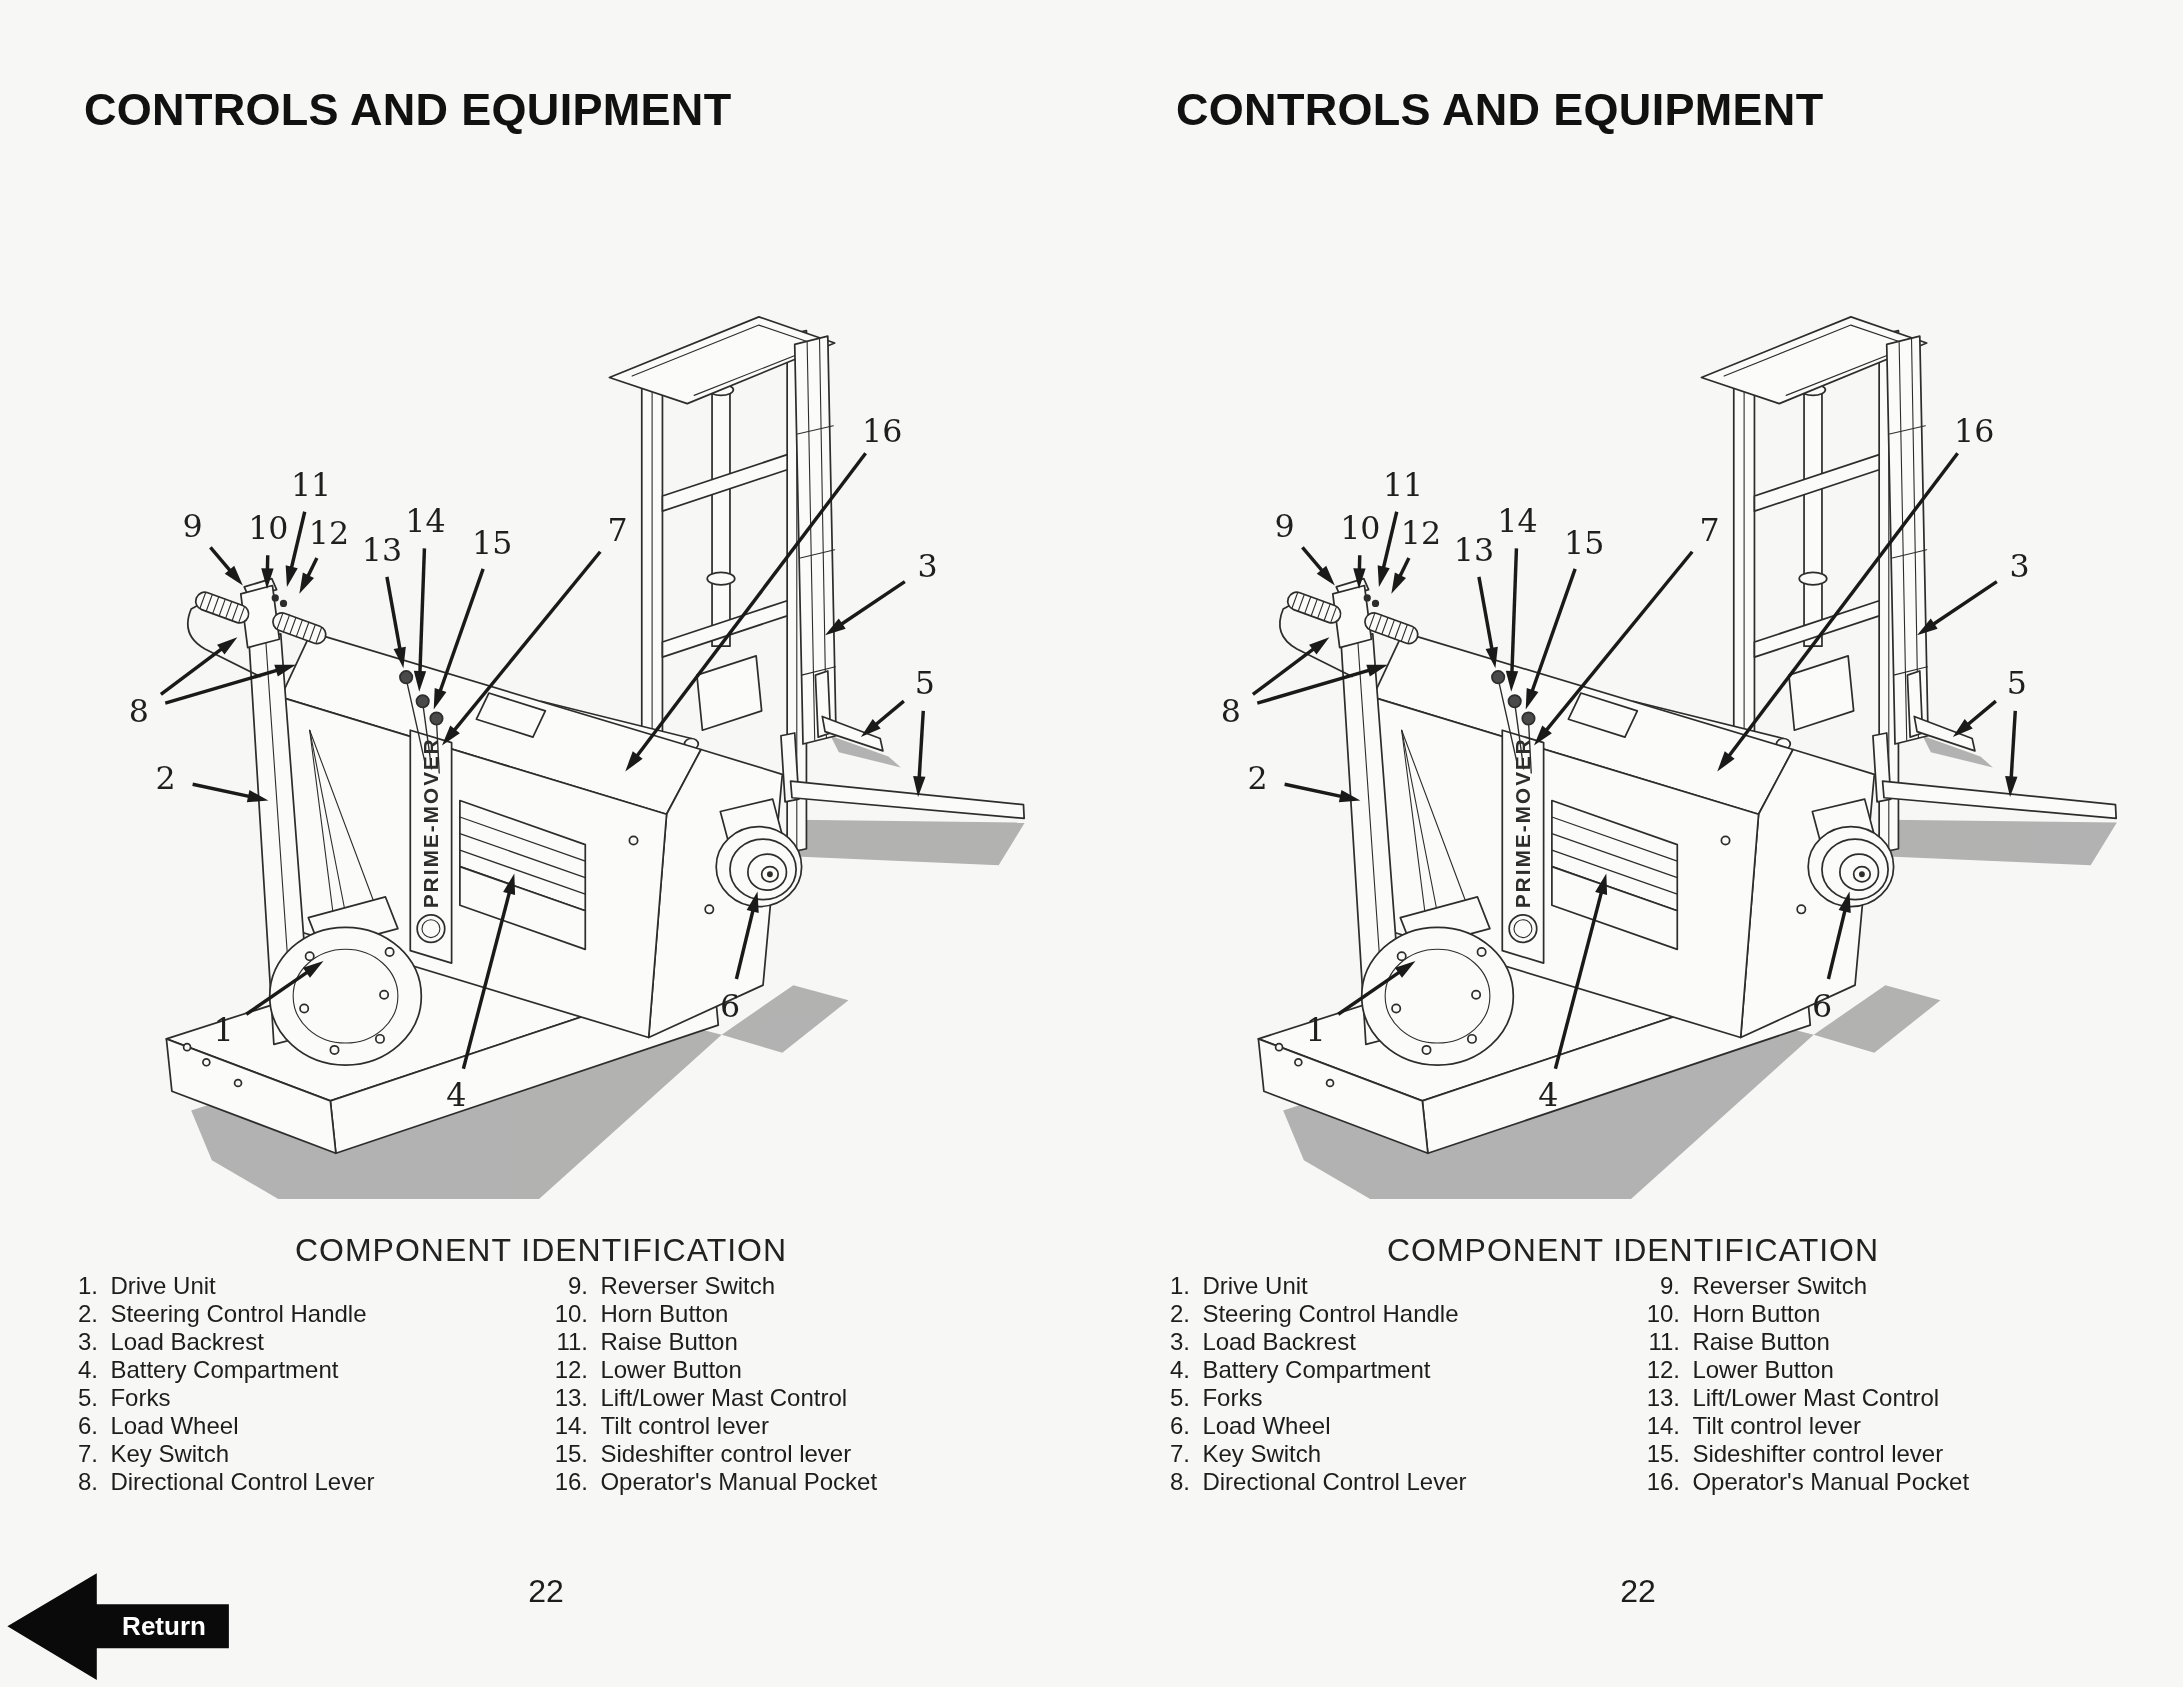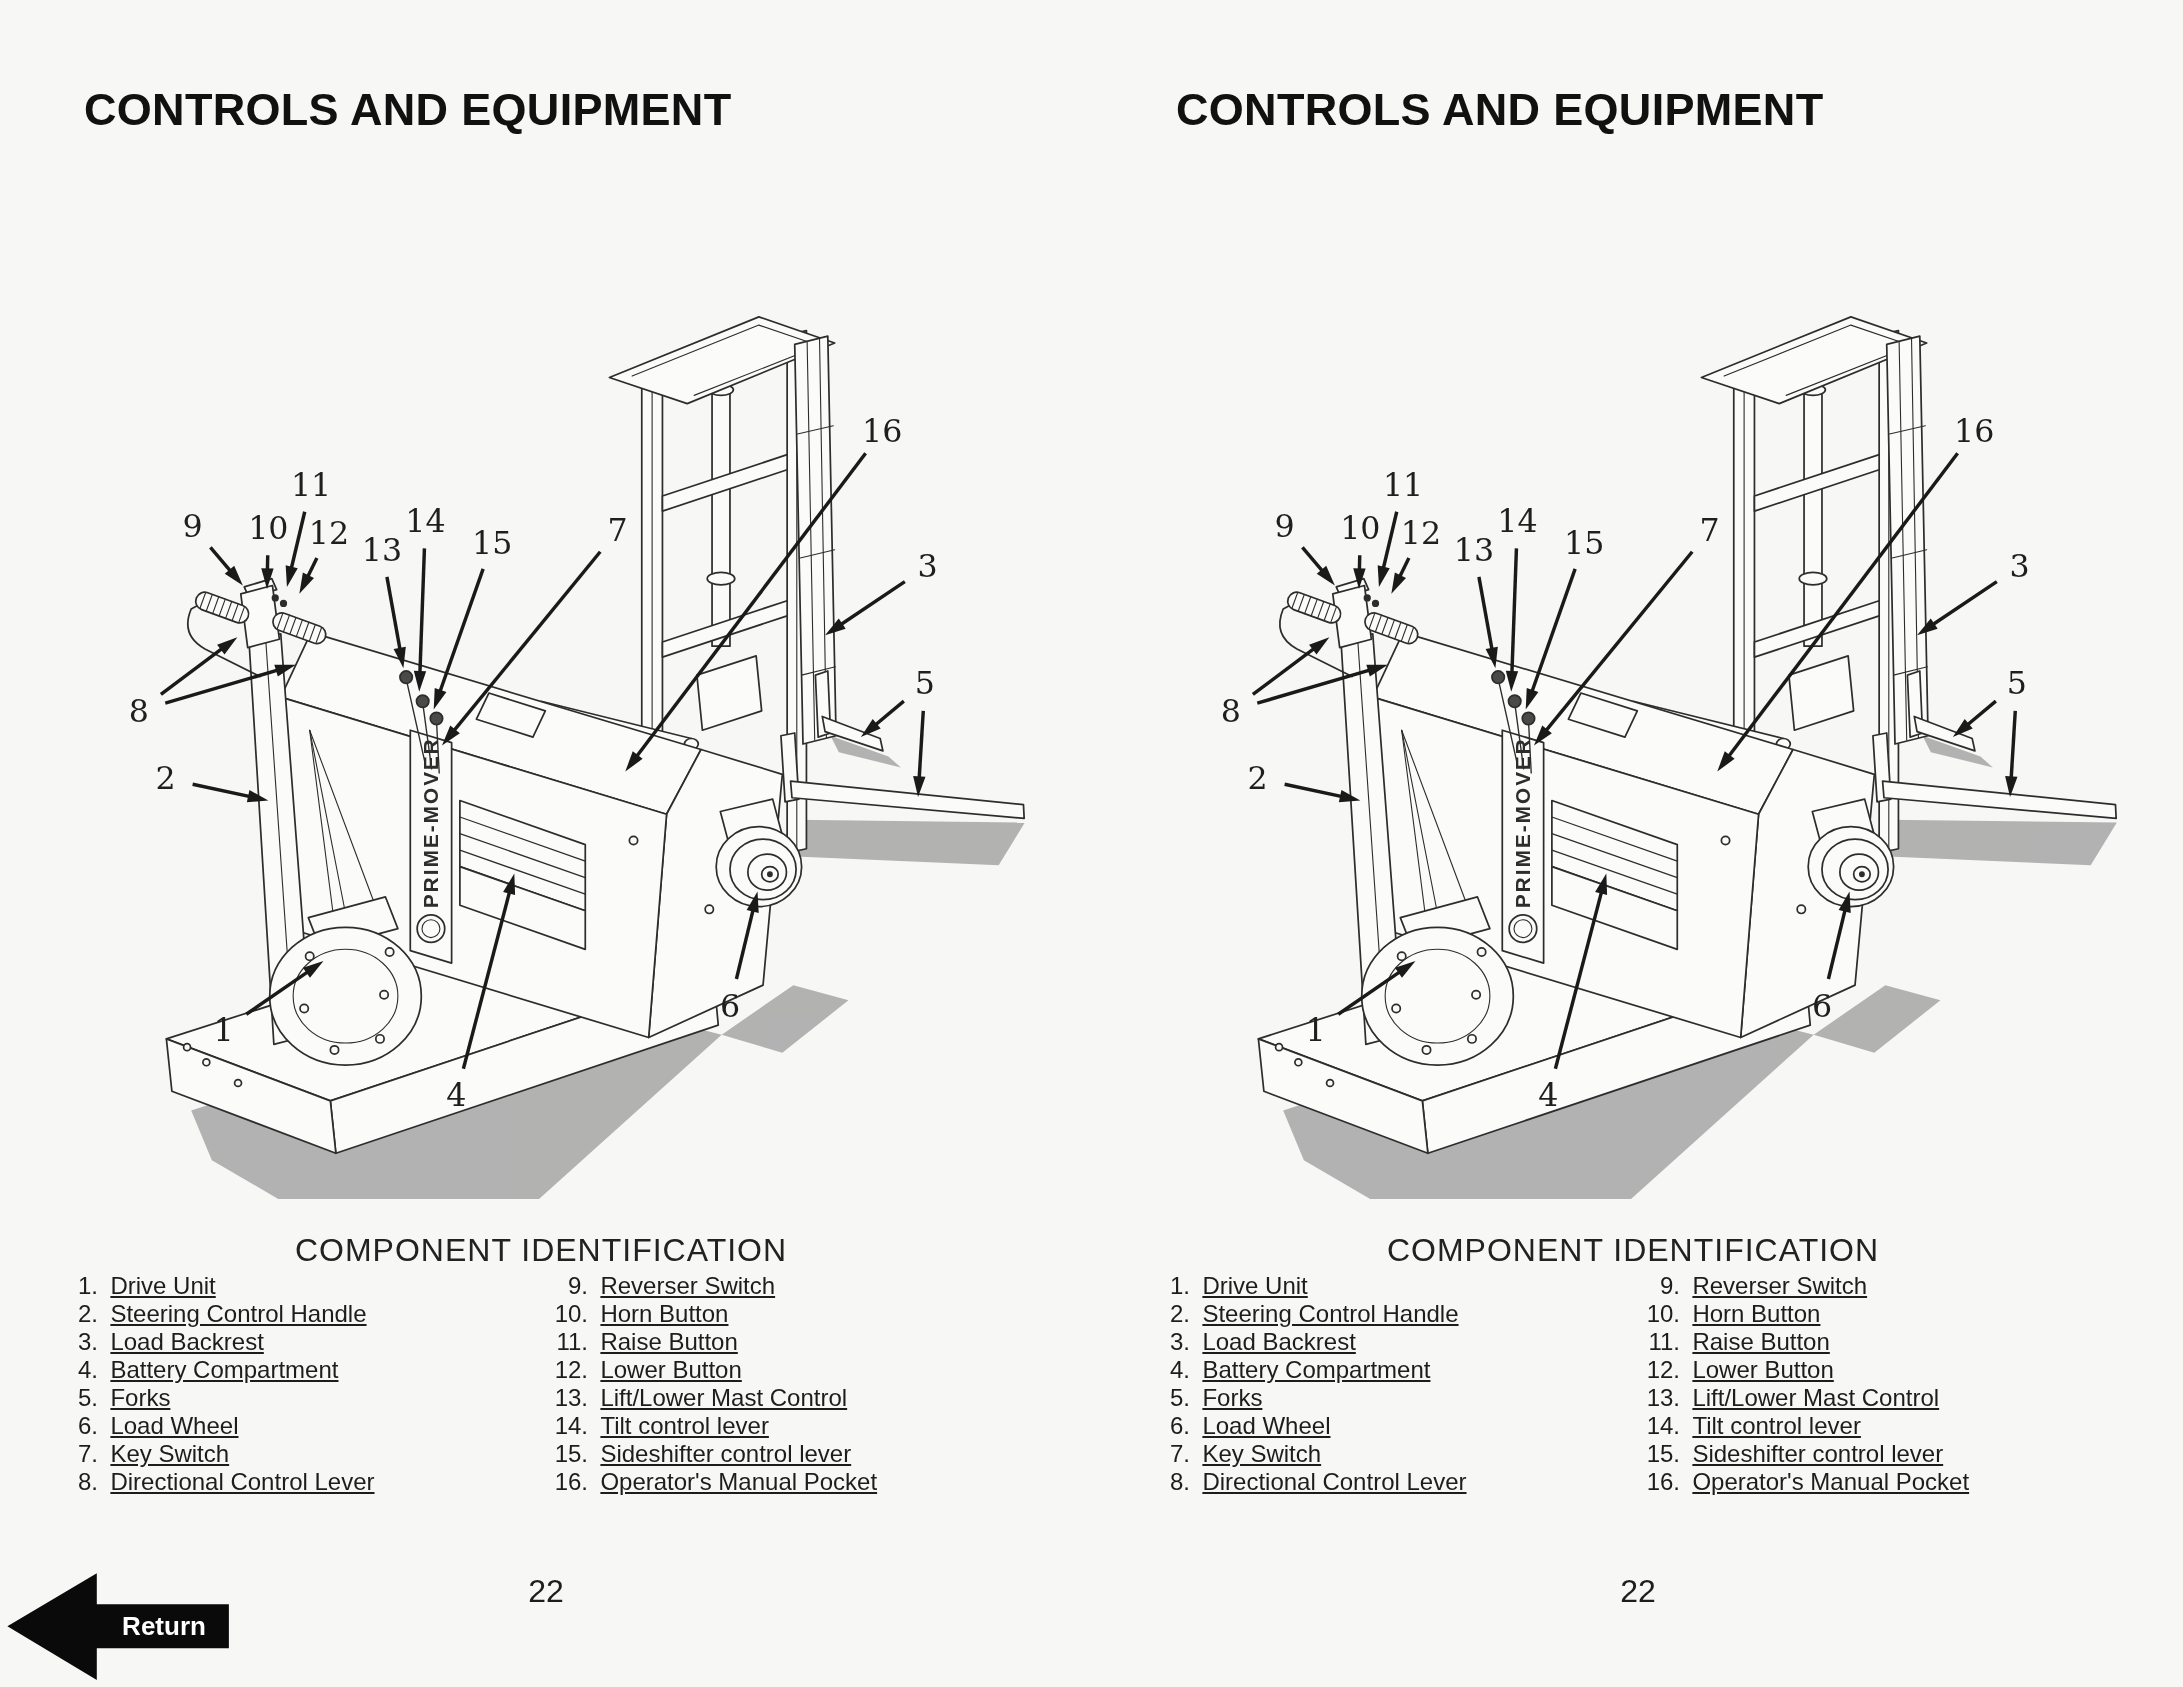--- a/index.html
+++ b/index.html
@@ -26,21 +26,21 @@
     white-space:nowrap;
   }
   .component-list{position:absolute;top:1272px;left:0;width:1092px;height:234px;}
   .list-col{position:absolute;top:0;}
   .list-col.col-a{left:62px;width:427px;}
   .list-col.col-b{left:529px;width:524px;}
   .list-row{display:flex;height:28px;line-height:28px;font-size:24px;color:#1d1d1d;}
   .list-row .num{text-align:right;flex:0 0 auto;}
   .col-a .num{width:36px;}
   .col-b .num{width:59px;}
-  .list-row .label{margin-left:12.4px;white-space:nowrap;text-decoration:underline;}
+  .list-row .label{margin-left:12.4px;white-space:nowrap;}
   .page-number{
     position:absolute;top:1573px;left:0;width:1092px;text-align:center;
     font-size:32px;color:#1d1d1d;
   }
   .return-button{
     position:absolute;left:5.5px;top:1571px;width:227px;height:112px;cursor:pointer;
   }
   .return-button svg{width:100%;height:100%;display:block;}
   .return-label{
     position:absolute;left:96px;top:33px;width:125px;height:40px;

